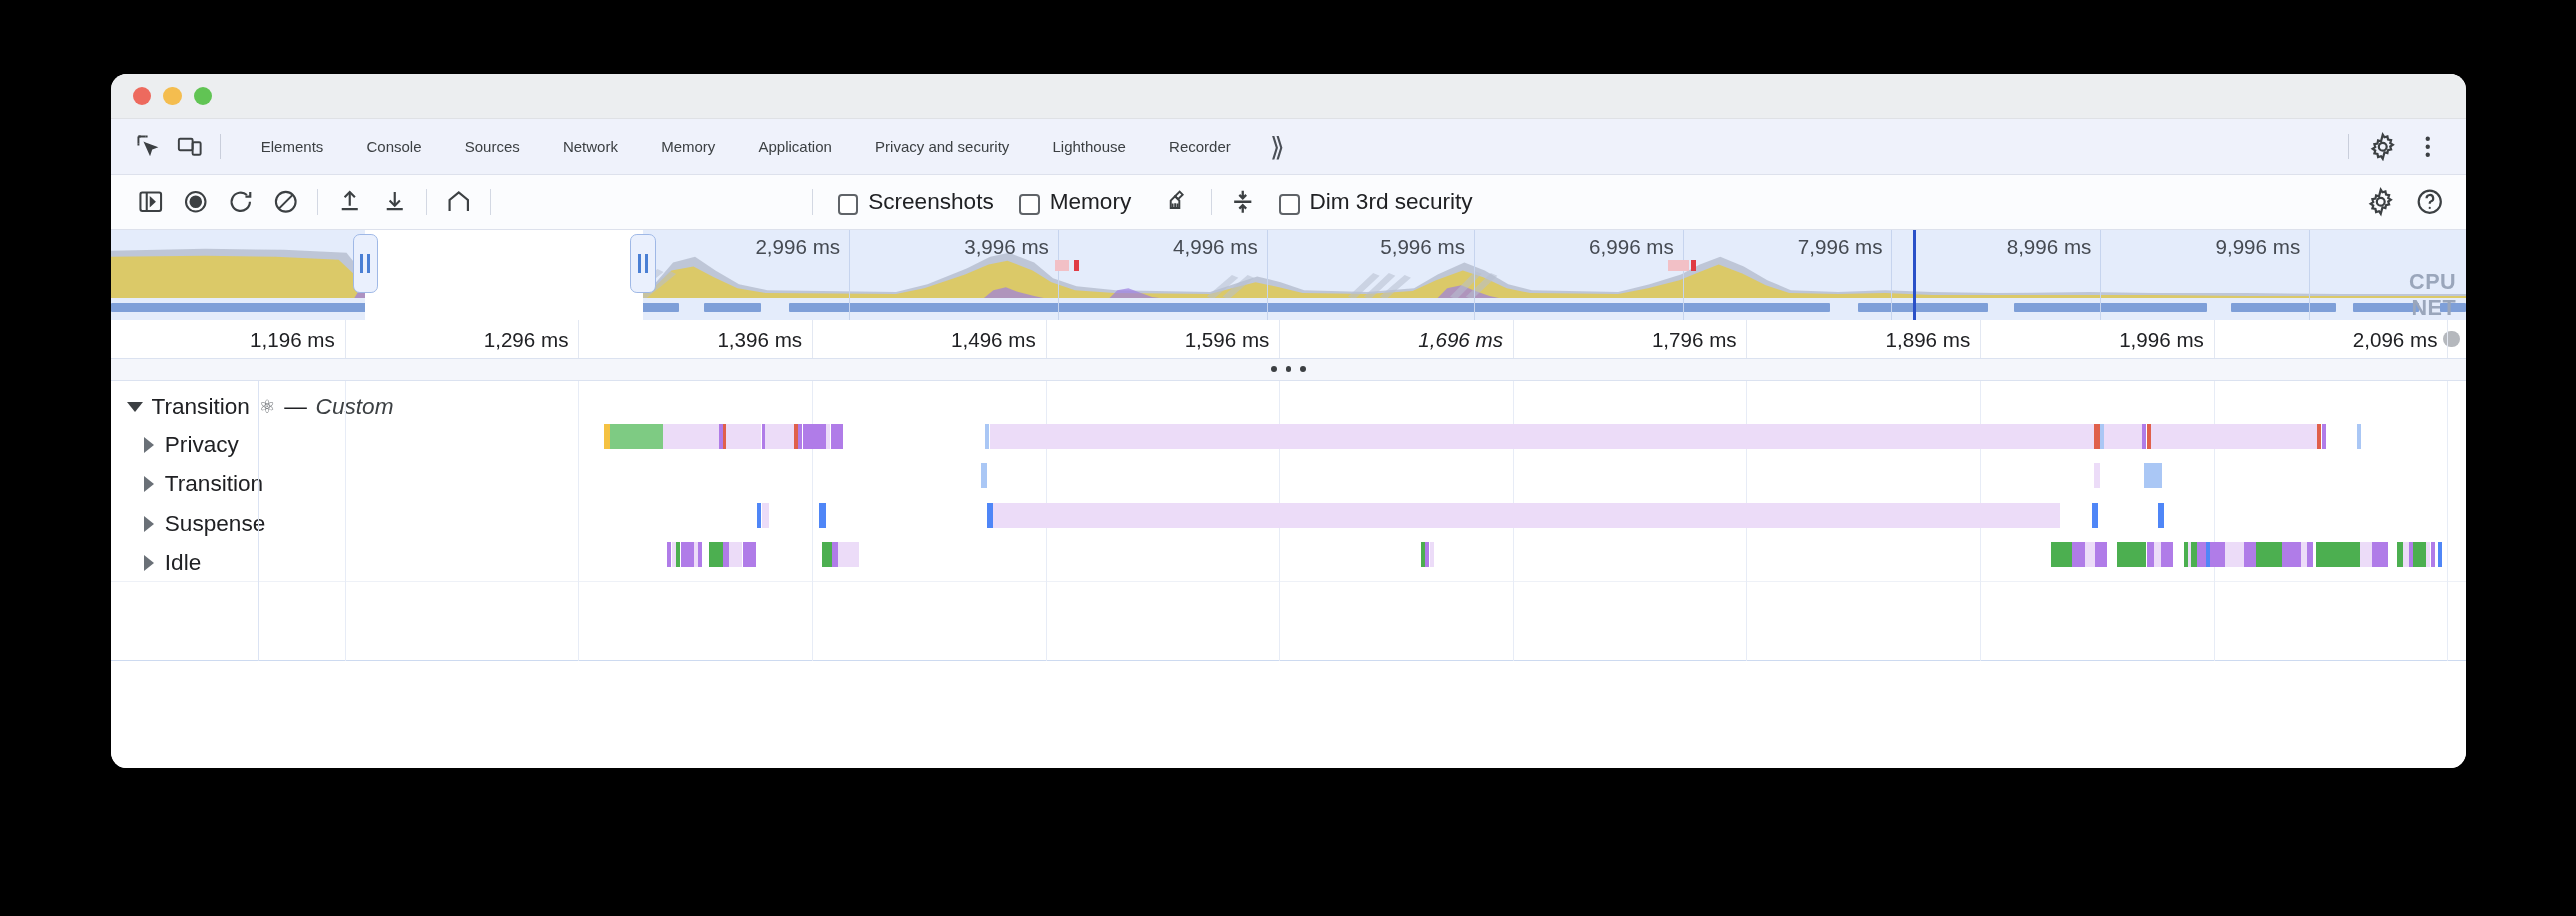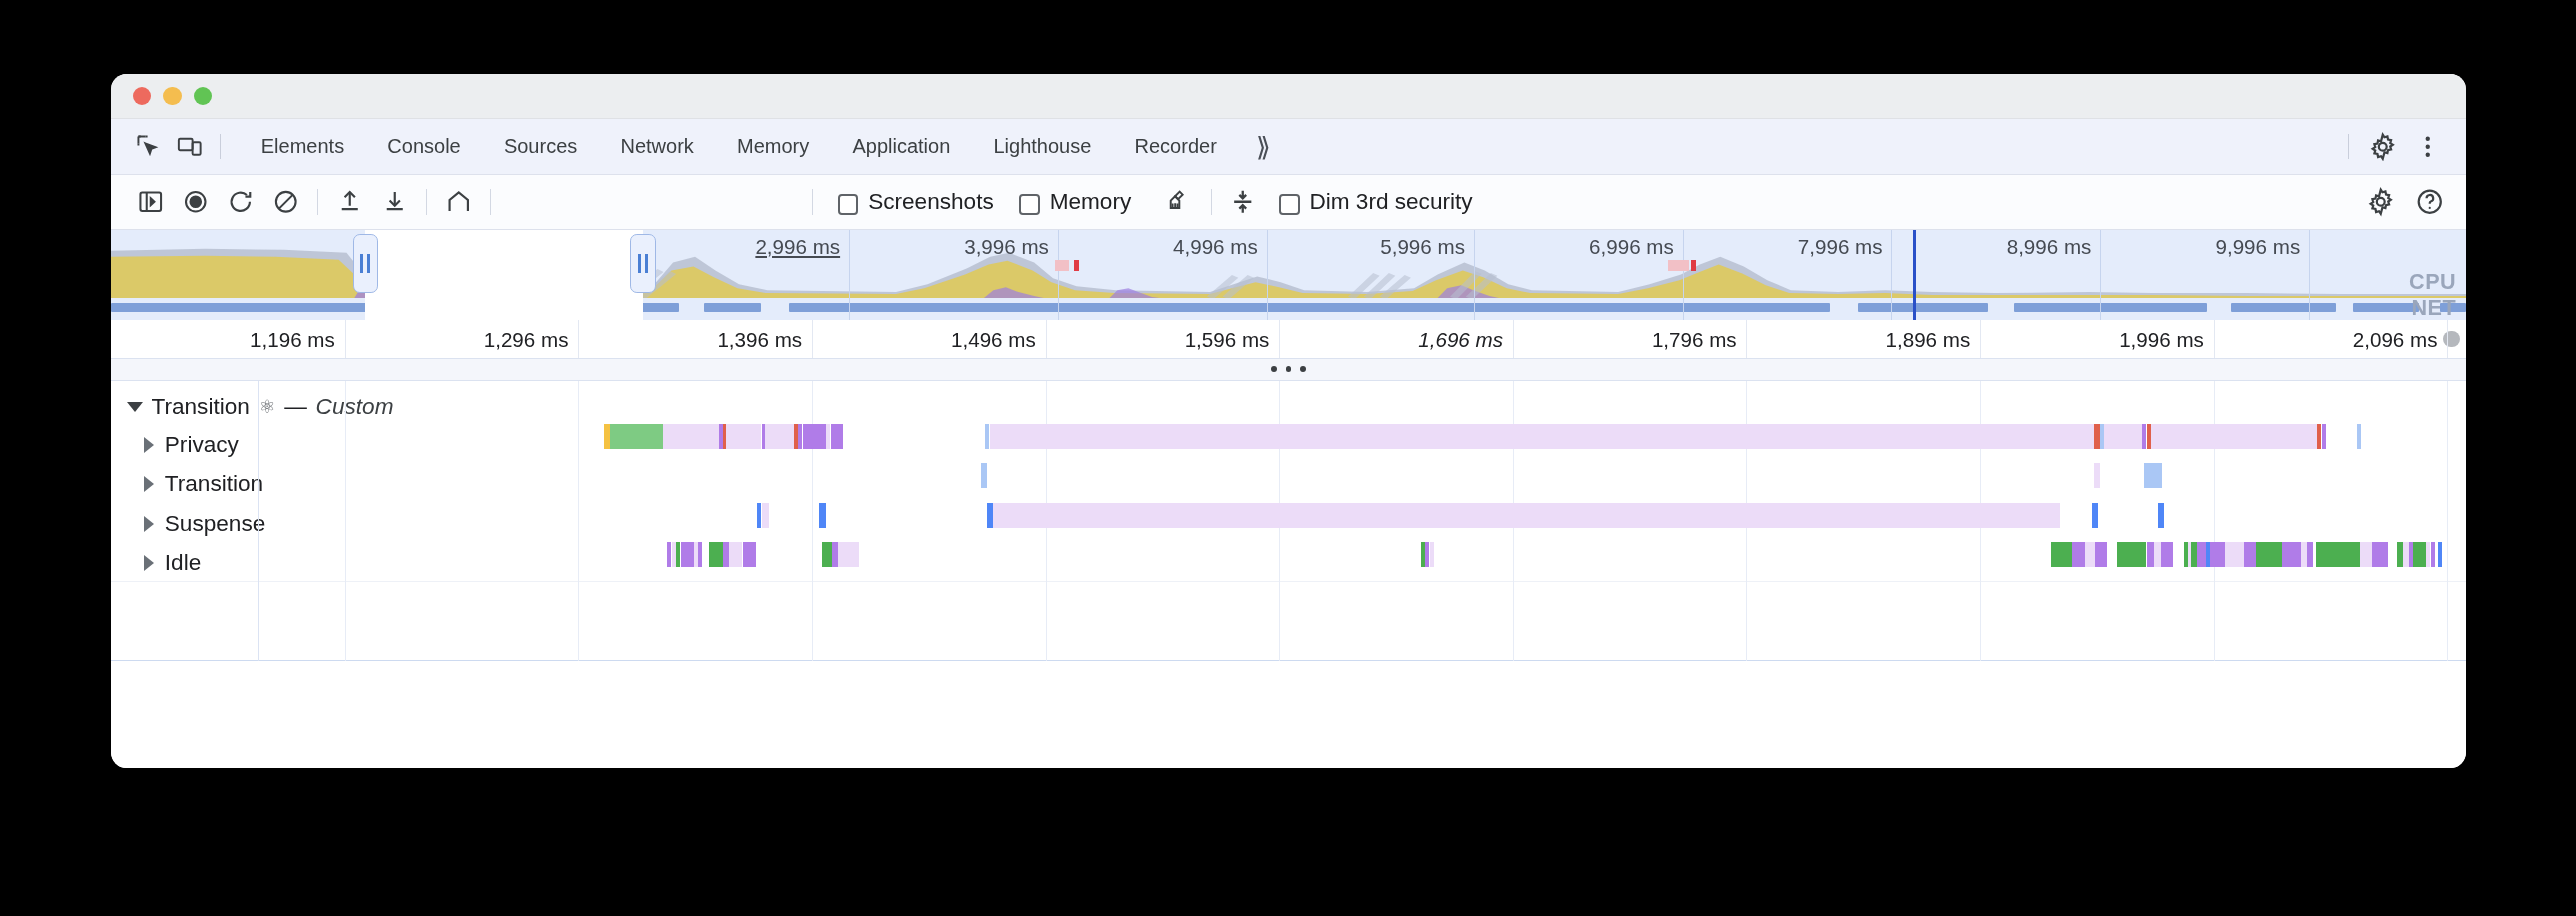--- a/index.html
+++ b/index.html
@@ -29,21 +29,21 @@
   .tabstrip {
     height:56px; flex:0 0 56px; background:#eff2fb;
     display:flex; align-items:center; padding:0 11.8px 0 17.7px;
     border-bottom:1px solid #dde1ec; position:relative;
   }
   .ticon { width:41px; height:41px; display:flex; align-items:center; justify-content:center; cursor:pointer; }
   .vsep { width:1px; height:25.5px; background:#c9cedb; margin:0 9.8px; }
   .tabs { display:flex; align-items:center; height:100%; margin-left:7.9px; }
   .tab {
     position:relative; height:100%; display:flex; align-items:center;
-    padding:0 21.6px; font-size:20px; color:#3c4043; white-space:nowrap; cursor:pointer;
+    padding:0 21.6px; font-size:15px; color:#3c4043; white-space:nowrap; cursor:pointer;
   }
   .tab.active { color:#1a73e8; }
   .tab.active:after{
     content:""; position:absolute; left:13.7px; right:13.7px; bottom:0; height:3.9px;
     background:#1a73e8; border-radius:2.9px 2.9px 0 0;
   }
   .tab.more { font-size:26.5px; color:#4a4f57; padding:0 17.7px; }
   .tabstrip-right { margin-left:auto; display:flex; align-items:center; gap:3.9px; padding-right:5.9px;}
 
   
@@ -144,20 +144,23 @@
           <span>Sources</span>
         </div>
       <div class="tab">
           <span>Network</span>
         </div>
       <div class="tab">
           <span>Memory</span>
         </div>
       <div class="tab">
           <span>Application</span>
+        </div>
+      <div class="tab">
+          <span>Privacy and security</span>
         </div>
       <div class="tab">
           <span>Lighthouse</span>
         </div>
       <div class="tab">
           <span>Recorder</span>
         </div>
       <div class="tab more">
           <span>⟫</span>
         </div>
@@ -312,21 +315,21 @@
       <div class="netbar" style="left:95.2%;width:2.8%"></div>
       <div class="netbar" style="left:98.9%;width:1.1%"></div>
     </div>
 
     <div class="ov-labels" id="ov-ticks">
         <div class="ov-tick" style="left: 13.6667%;"></div>
         <div class="ov-tlabel" style="left: 13.6667%;">996 ms</div>
         <div class="ov-tick" style="left: 22.4667%;"></div>
         <div class="ov-tlabel" style="left: 22.4667%;">1,996 ms</div>
         <div class="ov-tick" style="left: 31.3333%;"></div>
-        <div class="ov-tlabel" style="left: 31.3333%; text-decoration: underline;">2,996 ms</div>
+        <div class="ov-tlabel" style="left: 31.3333%;">2,996 ms</div>
         <div class="ov-tick" style="left: 40.2%;"></div>
         <div class="ov-tlabel" style="left: 40.2%;">3,996 ms</div>
         <div class="ov-tick" style="left: 49.0667%;"></div>
         <div class="ov-tlabel" style="left: 49.0667%;">4,996 ms</div>
         <div class="ov-tick" style="left: 57.8667%;"></div>
         <div class="ov-tlabel" style="left: 57.8667%;">5,996 ms</div>
         <div class="ov-tick" style="left: 66.7333%;"></div>
         <div class="ov-tlabel" style="left: 66.7333%;">6,996 ms</div>
         <div class="ov-tick" style="left: 75.6%;"></div>
         <div class="ov-tlabel" style="left: 75.6%;">7,996 ms</div>

